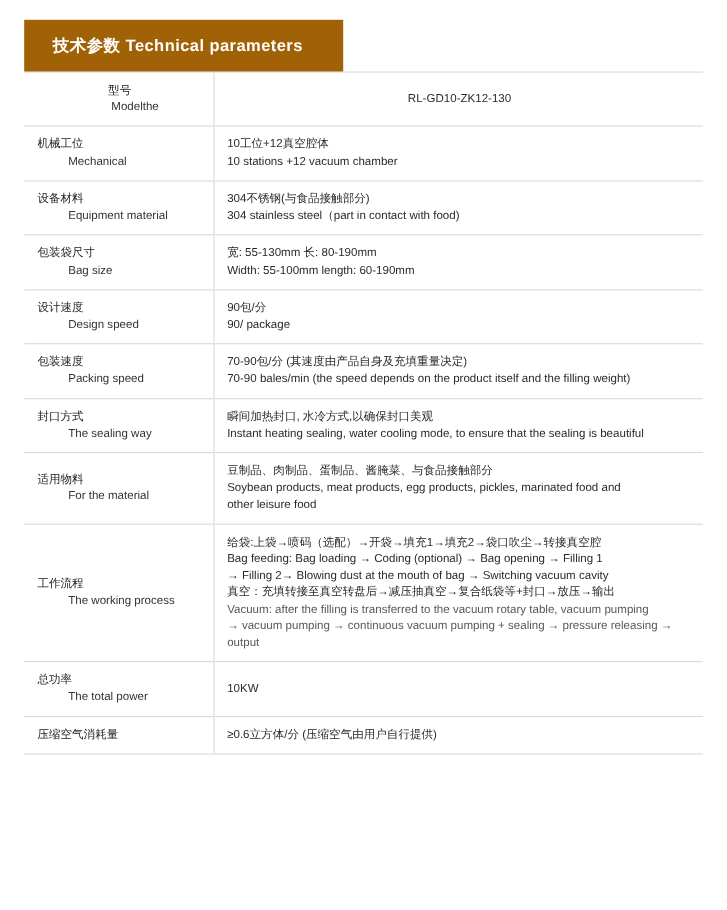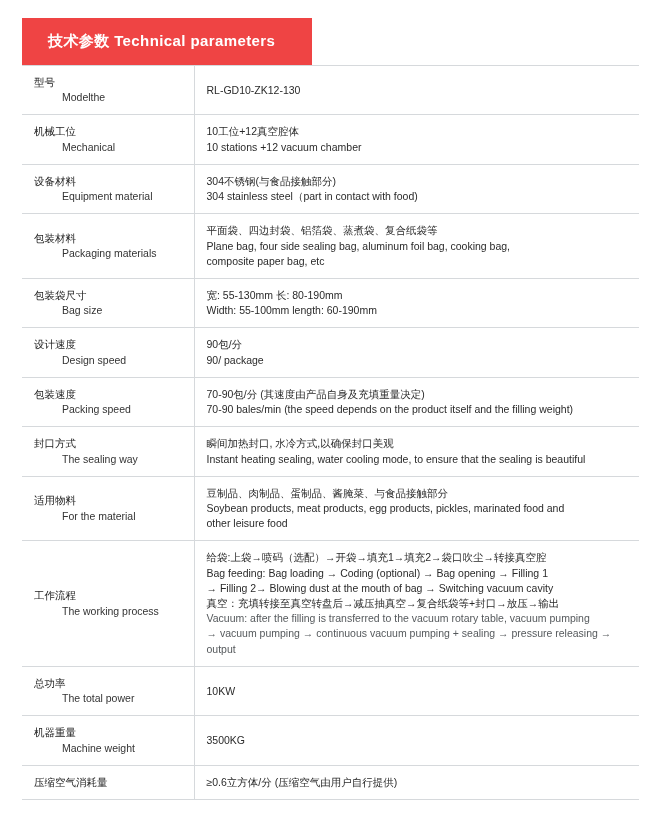--- a/index.html
+++ b/index.html
@@ -15,21 +15,21 @@
   }
   .page {
     position: relative;
     width: 661px;
     height: 827px;
     box-sizing: border-box;
     padding: 18px 22px 10px 22px;
   }
   .header {
     display: inline-block;
-    background: #ef4444;
+    background: #a16207;
     color: #ffffff;
     padding: 14px 26px 14px 26px;
     min-width: 290px;
     box-sizing: border-box;
   }
   .header-text {
     font-size: 15px;
     font-weight: bold;
     letter-spacing: 0.4px;
     white-space: nowrap;
@@ -38,20 +38,21 @@
     width: 100%;
     border-collapse: collapse;
     margin-top: 0px;
     table-layout: fixed;
   }
   table.spec tr {
     border-bottom: 1px solid #d6d9dc;
   }
   table.spec tr:first-child {
     border-top: 1px solid #d6d9dc;
+    text-align: center;
   }
   table.spec td {
     vertical-align: middle;
     padding: 9px 10px 9px 12px;
     box-sizing: border-box;
   }
   td.label {
     width: 172px;
     border-right: 1px solid #d6d9dc;
     line-height: 1.45;
@@ -117,31 +118,20 @@
         <td class="label">
           <span class="cn">设备材料</span>
           <span class="en">Equipment material</span>
         </td>
         <td class="value">
           <span class="line">304不锈钢(与食品接触部分)</span>
           <span class="line">304 stainless steel（part in contact with food)</span>
         </td>
       </tr>
 
-      <tr>
-        <td class="label">
-          <span class="cn">包装材料</span>
-          <span class="en">Packaging materials</span>
-        </td>
-        <td class="value">
-          <span class="line">平面袋、四边封袋、铝箔袋、蒸煮袋、复合纸袋等</span>
-          <span class="line">Plane bag, four side sealing bag, aluminum foil bag, cooking bag,</span>
-          <span class="line">composite paper bag, etc</span>
-        </td>
-      </tr>
 
       <tr>
         <td class="label">
           <span class="cn">包装袋尺寸</span>
           <span class="en">Bag size</span>
         </td>
         <td class="value">
           <span class="line">宽: 55-130mm 长: 80-190mm</span>
           <span class="line">Width: 55-100mm length: 60-190mm</span>
         </td>
@@ -210,29 +200,20 @@
       <tr>
         <td class="label">
           <span class="cn">总功率</span>
           <span class="en">The total power</span>
         </td>
         <td class="value">
           <span class="line">10KW</span>
         </td>
       </tr>
 
-      <tr>
-        <td class="label">
-          <span class="cn">机器重量</span>
-          <span class="en">Machine weight</span>
-        </td>
-        <td class="value">
-          <span class="line">3500KG</span>
-        </td>
-      </tr>
 
 
       <tr>
         <td class="label">
           <span class="cn">压缩空气消耗量</span>
 
         </td>
         <td class="value">
           <span class="line">≥0.6立方体/分 (压缩空气由用户自行提供)</span>
 

